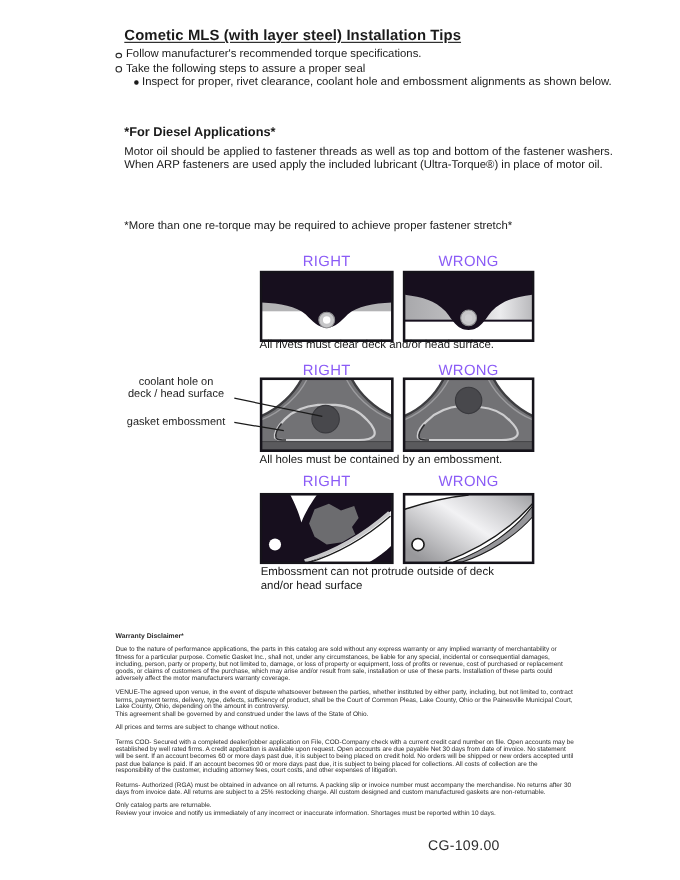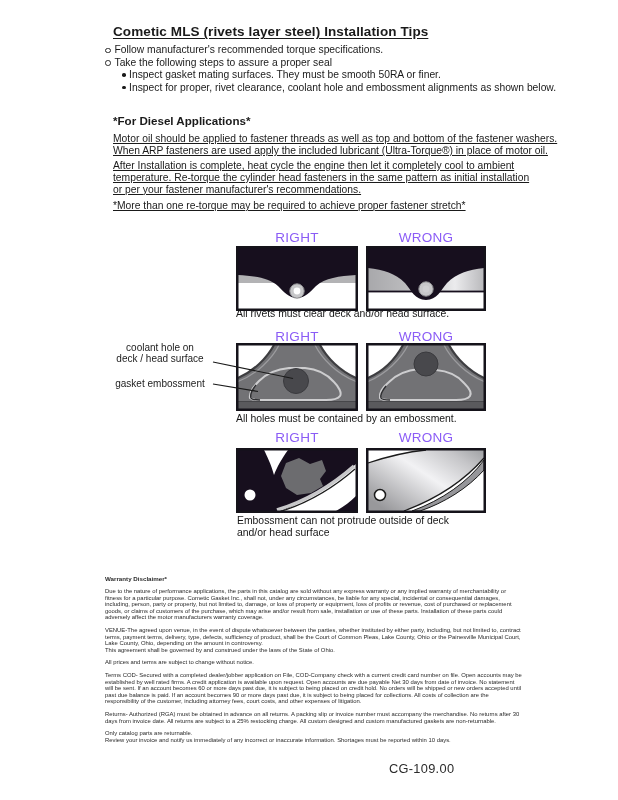--- a/index.html
+++ b/index.html
@@ -12,21 +12,21 @@
 
   .bullets { left:105px; top:44px; font-size:10.3px; line-height:12.5px; }
   .brow { display:flex; align-items:flex-start; }
   .marker-open { width:3.5px; height:3.5px; border:1px solid #2a2a2a; border-radius:50%;
                  margin:3.8px 4px 0 0; flex:none; background:#fff; }
   .subwrap { margin-left:17px; }
   .marker-dot { width:3.6px; height:3.6px; background:#1a1a1a; border-radius:50%;
                 margin:4.2px 3.5px 0 0; flex:none; }
 
   .diesel-heading { left:113px; top:114px; font-size:11.6px; font-weight:bold; }
-  .para { left:113px; width:478px; font-size:10.3px; line-height:11.9px; white-space:pre-line;text-decoration:underline; }
+  .para { left:113px; width:478px; font-size:10.3px; line-height:11.9px; white-space:pre-line; }
   .p1 { top:133px; } .p2 { top:160px; } .p3 { top:200px; }
 
   .dlabel { font-size:13.5px; letter-spacing:0.3px; text-align:center; color:#8b5cf6; }
   .dl-right { left:236px; width:122px; } .dl-wrong { left:366px; width:120px; }
   .row1-label { top:230px; } .row2-label { top:329px; } .row3-label { top:430px; }
 
   .panel { display:block; }
   .caption { font-size:10.4px; line-height:11.6px; white-space:pre-line; color:#161616; }
 
   .annot { font-size:10px; line-height:11.4px; text-align:center; white-space:pre-line; color:#1c1c1c; }
@@ -38,49 +38,42 @@
   .disc-h { font-size:6.2px; font-weight:bold; margin:0 0 6px 0; }
   .disc-p { font-size:5.9px; line-height:6.6px; margin:0 0 6px 0; white-space:pre-line; }
 
   .page-number { left:389px; top:761px; font-size:12.8px; letter-spacing:0.3px; color:#2b2b2b; }
 </style>
 </head>
 <body>
 
 <div class="page">
 
-  <div class="abs title">Cometic MLS (rivets layer steel) Installation Tips</div>
+  <div class="abs title">Cometic MLS (with layer steel) Installation Tips</div>
 
   <div class="abs bullets">
     <div class="brow">
       <span class="marker-open"></span>
       <span>Follow manufacturer's recommended torque specifications.</span>
     </div>
     <div class="brow">
       <span class="marker-open"></span>
       <span>Take the following steps to assure a proper seal</span>
     </div>
     <div class="subwrap">
       <div class="brow">
         <span class="marker-dot"></span>
-        <span>Inspect gasket mating surfaces.  They must be smooth 50RA or finer.</span>
-      </div>
-      <div class="brow">
-        <span class="marker-dot"></span>
         <span>Inspect for proper, rivet clearance, coolant hole and embossment alignments as shown below.</span>
       </div>
     </div>
   </div>
 
   <div class="abs diesel-heading">*For Diesel Applications*</div>
   <div class="abs para p1">Motor oil should be applied to fastener threads as well as top and bottom of the fastener washers.
 When ARP fasteners are used apply the included lubricant (Ultra-Torque®) in place of motor oil.</div>
-  <div class="abs para p2">After Installation is complete, heat cycle the engine then let it completely cool to ambient
-temperature. Re-torque the cylinder head fasteners in the same pattern as initial installation
-or per your fastener manufacturer's recommendations.</div>
   <div class="abs para p3">*More than one re-torque may be required to achieve proper fastener stretch*</div>
 
   <div class="abs dlabel dl-right row1-label">RIGHT</div>
   <div class="abs dlabel dl-wrong row1-label">WRONG</div>
 
   <svg class="abs panel" style="left:236px; top:246px;" width="122" height="65" viewBox="0 0 122 65">
     <rect x="1" y="1" width="120" height="63" fill="#ffffff"></rect>
     <rect x="2" y="27" width="118" height="10" fill="#b3b3b5"></rect>
     <path d="M2,2 H120 V29 C103,30 89,32 80,40 C74,46 69,52 61,52 C53,52 48,46 42,40 C33,32 19,30 2,29 Z" fill="#170f1e"></path>
     <g>

